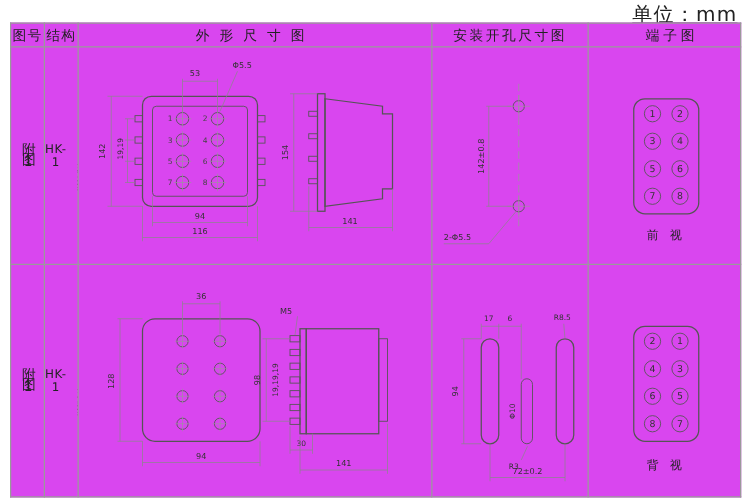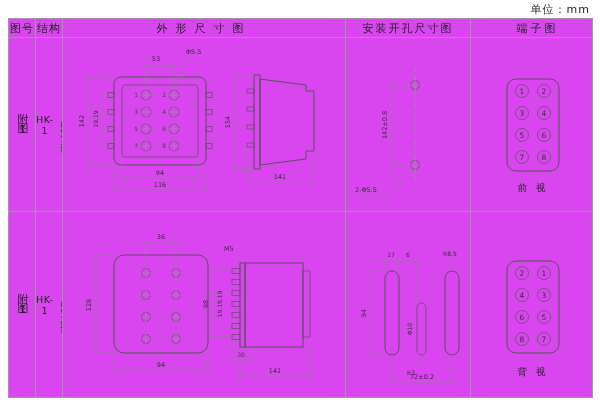--- a/index.html
+++ b/index.html
@@ -3,21 +3,21 @@
 <meta charset="utf-8">
 <style>
   html,body{margin:0;padding:0;}
   body{
     width:600px;height:400px;position:relative;
     background:#fdfdfd;
     font-family:"DejaVu Sans",sans-serif;
     color:#222;
   }
   .sheet{position:absolute;inset:0;background:#fff;}
-  .unit{position:absolute;top:2px;right:10px;font-size:11px;letter-spacing:1px;}
+  .unit{position:absolute;top:2px;right:10px;font-size:16px;letter-spacing:1px;text-decoration:underline;}
   table.spec{
     position:absolute;left:8px;top:18px;width:584px;height:378px;
     border-collapse:collapse;table-layout:fixed;background:#d946ef;
   }
   .spec th,.spec td{
     border:1px solid #9a9a9a;padding:0;margin:0;
     text-align:center;vertical-align:middle;overflow:hidden;
   }
   .spec th{font-weight:normal;font-size:11px;height:18px;}
   th.h-fig,th.h-struct{letter-spacing:1px;}

